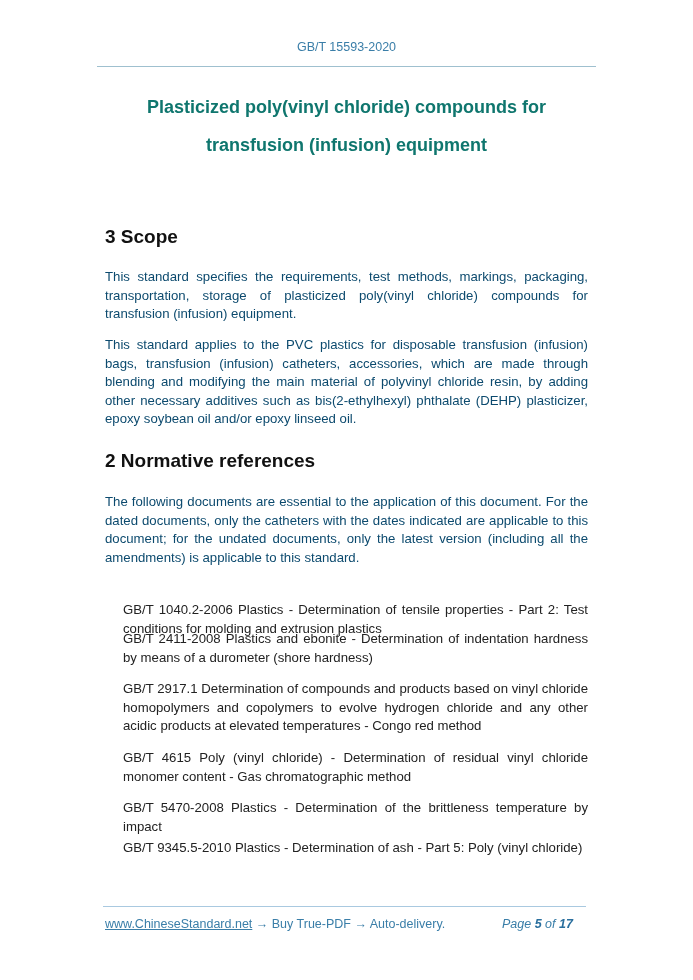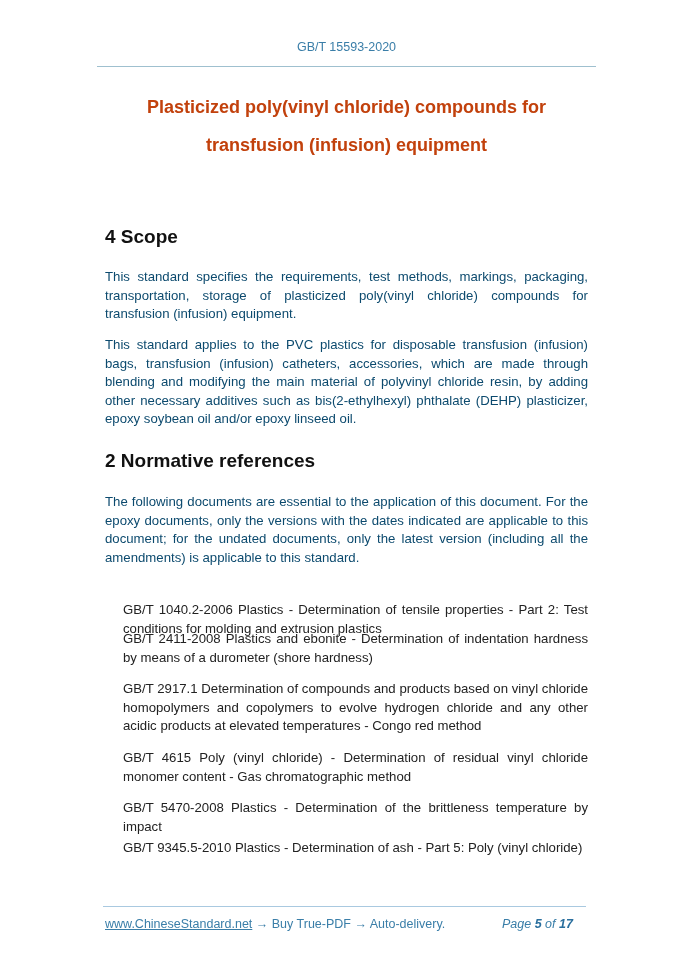--- a/index.html
+++ b/index.html
@@ -2,21 +2,21 @@
 <html><head>
 <meta charset="utf-8">
 <style>
   html, body { margin: 0; padding: 0; background: #ffffff; }
   body { width: 693px; height: 980px; position: relative; overflow: hidden;
          font-family: "Liberation Sans", sans-serif; color: #111; }
   .header-title { position: absolute; top: 40px; left: 0; width: 693px; text-align: center;
                   font-size: 12.5px; color: #3a7ea8; }
   .header-rule { position: absolute; top: 66px; left: 97px; width: 499px; height: 1px; background: #9fc0cf; }
   .doc-title { position: absolute; top: 88px; left: 90px; width: 513px; text-align: center;
-               font-weight: bold; font-size: 18px; line-height: 38px; color: #c2410c; }
+               font-weight: bold; font-size: 18px; line-height: 38px; color: #0f766e; }
   .section-heading { position: absolute; left: 105px; font-weight: bold; font-size: 19px; color: #111; }
   .para { position: absolute; left: 105px; width: 483px; font-size: 13.2px; line-height: 18.6px;
           text-align: justify; color: #0c4a6e; }
   .ref { position: absolute; left: 123px; width: 465px; font-size: 13.2px; line-height: 18.6px;
          text-align: justify; color: #222; }
   .footer-rule { position: absolute; top: 906px; left: 103px; width: 483px; height: 1px; background: #a9c9e0; }
   .footer-left { position: absolute; top: 917px; left: 105px; font-size: 12.5px; color: #3a7ea8; text-align: right; }
   .footer-left a { color: #3a7ea8; text-decoration: underline; }
   .footer-right { position: absolute; top: 917px; left: 502px; font-size: 12.5px; color: #3a7ea8; font-style: italic; }
   .footer-right b { color: #2a6f9e; }
@@ -25,26 +25,26 @@
 <body>
 
 <div class="header-title">GB/T 15593-2020</div>
 <div class="header-rule"></div>
 
 <div class="doc-title">
   <div>Plasticized poly(vinyl chloride) compounds for</div>
   <div>transfusion (infusion) equipment</div>
 </div>
 
-<div class="section-heading" style="top:226px;">4 Scope</div>
+<div class="section-heading" style="top:226px;">3 Scope</div>
 <div class="para" style="top:268px;">This standard specifies the requirements, test methods, markings, packaging, transportation, storage of plasticized poly(vinyl chloride) compounds for transfusion (infusion) equipment.</div>
 <div class="para" style="top:336px;">This standard applies to the PVC plastics for disposable transfusion (infusion) bags, transfusion (infusion) catheters, accessories, which are made through blending and modifying the main material of polyvinyl chloride resin, by adding other necessary additives such as bis(2-ethylhexyl) phthalate (DEHP) plasticizer, epoxy soybean oil and/or epoxy linseed oil.</div>
 
 <div class="section-heading" style="top:450px;">2 Normative references</div>
-<div class="para" style="top:493px;">The following documents are essential to the application of this document. For the epoxy documents, only the versions with the dates indicated are applicable to this document; for the undated documents, only the latest version (including all the amendments) is applicable to this standard.</div>
+<div class="para" style="top:493px;">The following documents are essential to the application of this document. For the dated documents, only the catheters with the dates indicated are applicable to this document; for the undated documents, only the latest version (including all the amendments) is applicable to this standard.</div>
 
 <div class="ref" style="top:580px;margin-top:21px;">GB/T 1040.2-2006 Plastics - Determination of tensile properties - Part 2: Test conditions for molding and extrusion plastics</div>
 <div class="ref" style="top:630px;">GB/T 2411-2008 Plastics and ebonite - Determination of indentation hardness by means of a durometer (shore hardness)</div>
 <div class="ref" style="top:680px;">GB/T 2917.1 Determination of compounds and products based on vinyl chloride homopolymers and copolymers to evolve hydrogen chloride and any other acidic products at elevated temperatures - Congo red method</div>
 <div class="ref" style="top:749px;">GB/T 4615  Poly (vinyl chloride) - Determination of residual vinyl chloride monomer content - Gas chromatographic method</div>
 <div class="ref" style="top:799px;">GB/T 5470-2008 Plastics - Determination of the brittleness temperature by impact</div>
 <div class="ref" style="top:839px;">GB/T 9345.5-2010 Plastics - Determination of ash - Part 5: Poly (vinyl chloride)</div>
 
 <div class="footer-rule"></div>
 <div class="footer-left">

